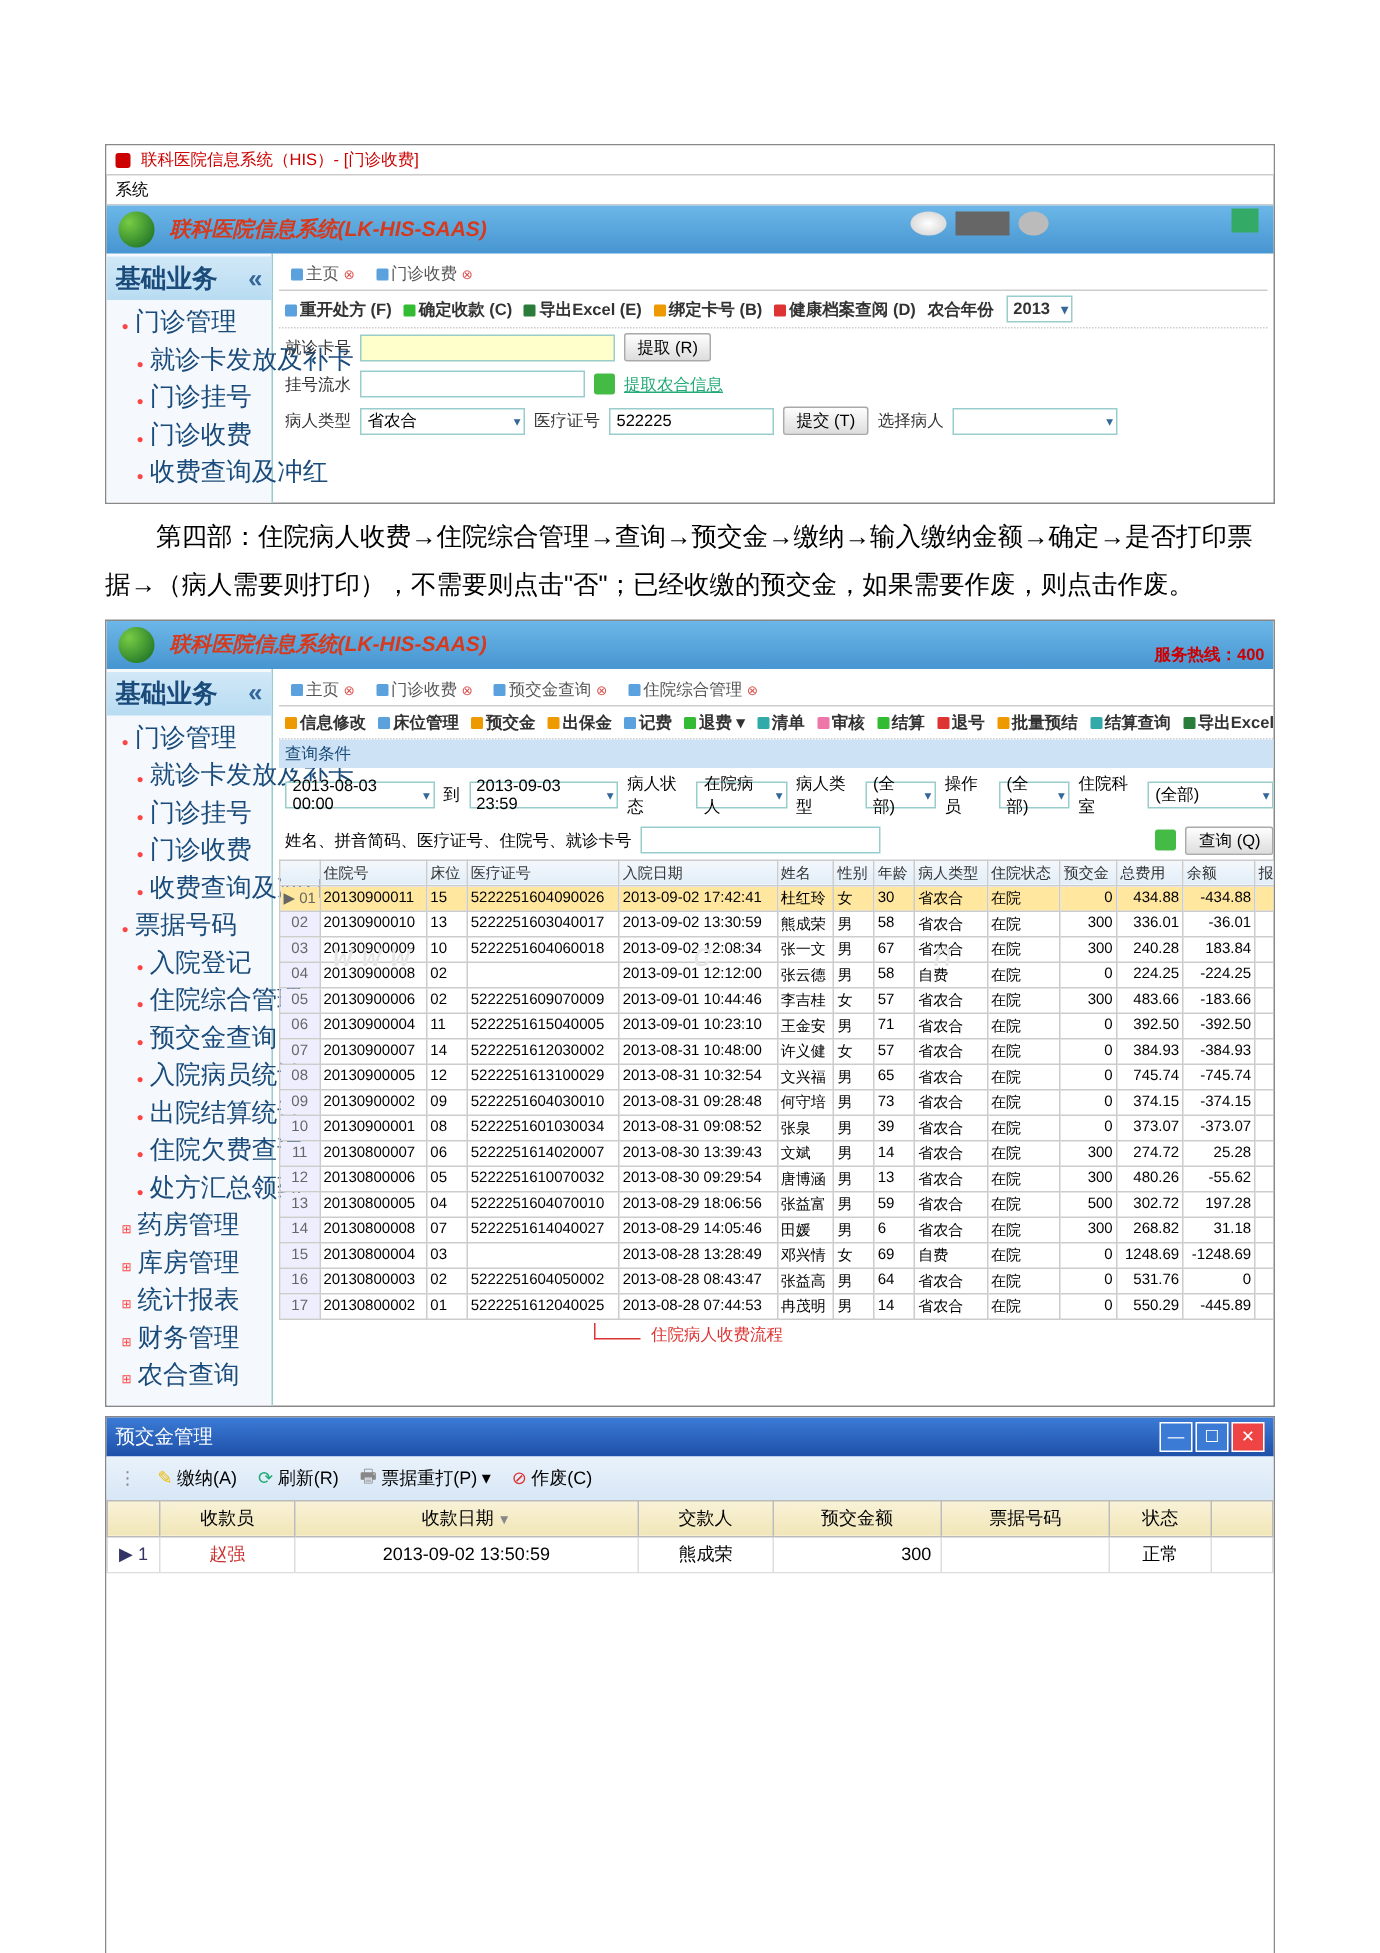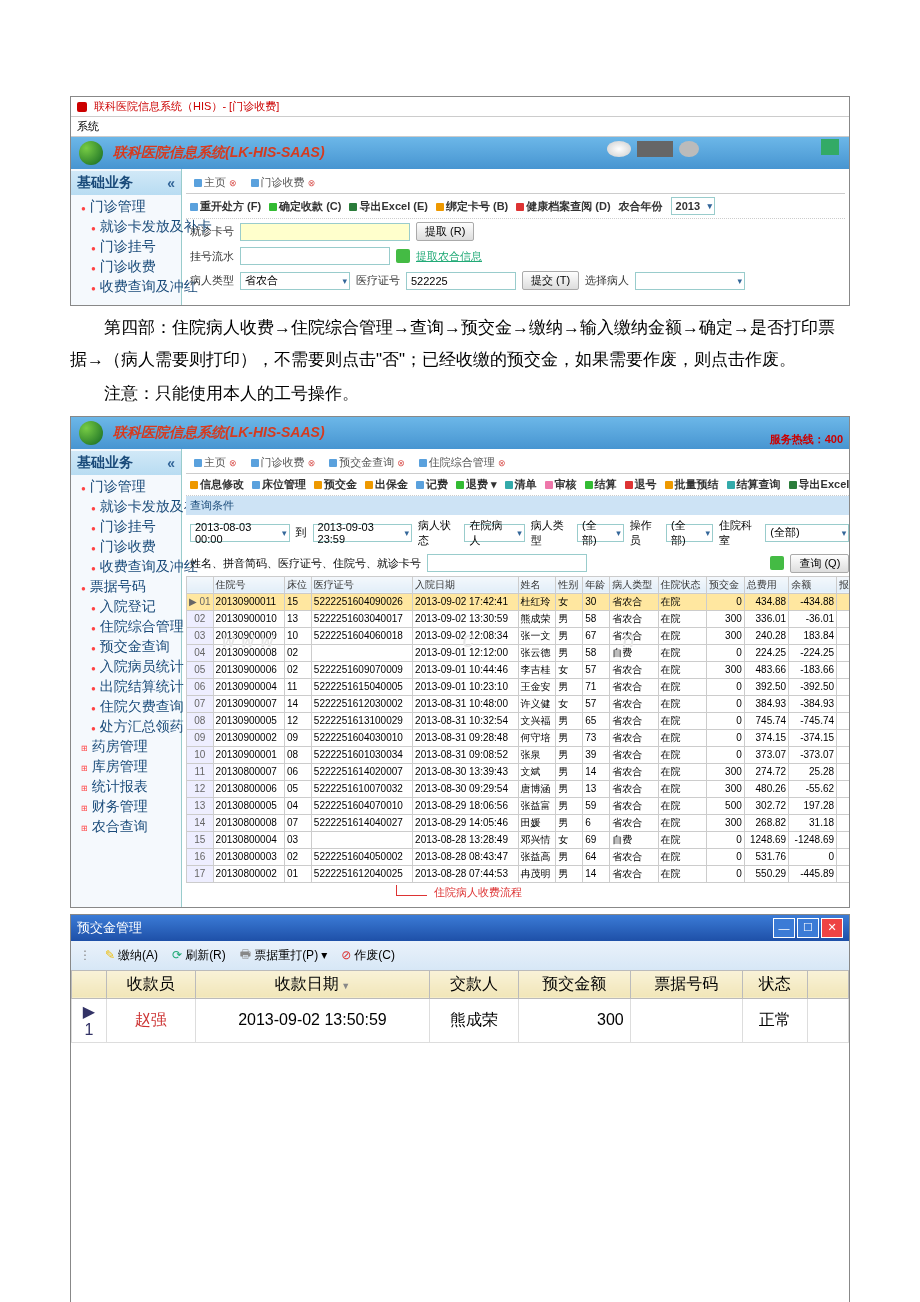--- a/index.html
+++ b/index.html
@@ -74,21 +74,21 @@
   }
   .main-row {
     display: flex;
     align-items: stretch;
   }
   .sidebar {
     width: 110px;
     background: #f5f9fd;
     border-right: 1px solid #9cc;
     padding: 2px 0 6px 0;
-    font-size: 14px;
+    font-size: 17px;
   }
   .sidebar-head {
     background: linear-gradient(#d1e8f7, #b8dcf2);
     color: #1a4b7a;
     font-weight: bold;
     padding: 3px 6px;
     display: flex;
     justify-content: space-between;
     align-items: center;
   }
@@ -211,21 +211,21 @@
     padding: 4px 8px;
     display: flex;
     gap: 14px;
     align-items: center;
     font-size: 12px;
   }
   .tb3 .act { display:flex; align-items:center; gap:3px; }
   .grid3 {
     border-collapse: collapse;
     width:100%;
-    font-size:16px;
+    font-size:12px;
   }
   .grid3 th {
     background: linear-gradient(#f9f2d8,#f1e6b8);
     border:1px solid #bbb;
     padding:3px 6px;
     font-weight:normal;
   }
   .grid3 th.sortdesc::after { content:" ▼"; color:#888; font-size:9px; }
   .grid3 td {
     border:1px solid #ddd;
@@ -315,21 +315,20 @@
           <input class="text-input" style="width: 100px;" value="522225">
           <button class="btn">提交 (T)</button>
           <label>选择病人</label>
           <span class="dd" style="width:90px"></span>
         </div>
       </div>
     </div>
   </div>
 
   <p class="body-text">第四部：住院病人收费→住院综合管理→查询→预交金→缴纳→输入缴纳金额→确定→是否打印票据→（病人需要则打印），不需要则点击"否"；已经收缴的预交金，如果需要作废，则点击作废。</p>
-  <p class="body-text">注意：只能使用本人的工号操作。</p>
 
   <div class="screenshot content-rel" style="overflow:hidden">
     <div class="banner">
       <div class="globe"></div>
       <div class="banner-title">联科医院信息系统(LK-HIS-SAAS)</div>
       <div class="banner-hotline">服务热线：400</div>
     </div>
     <div class="main-row">
       <div class="sidebar">
         <div class="sidebar-head">

